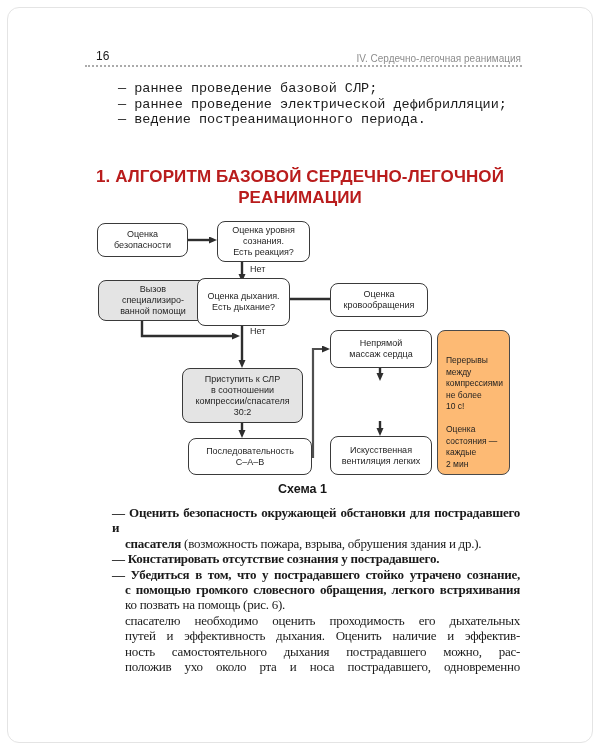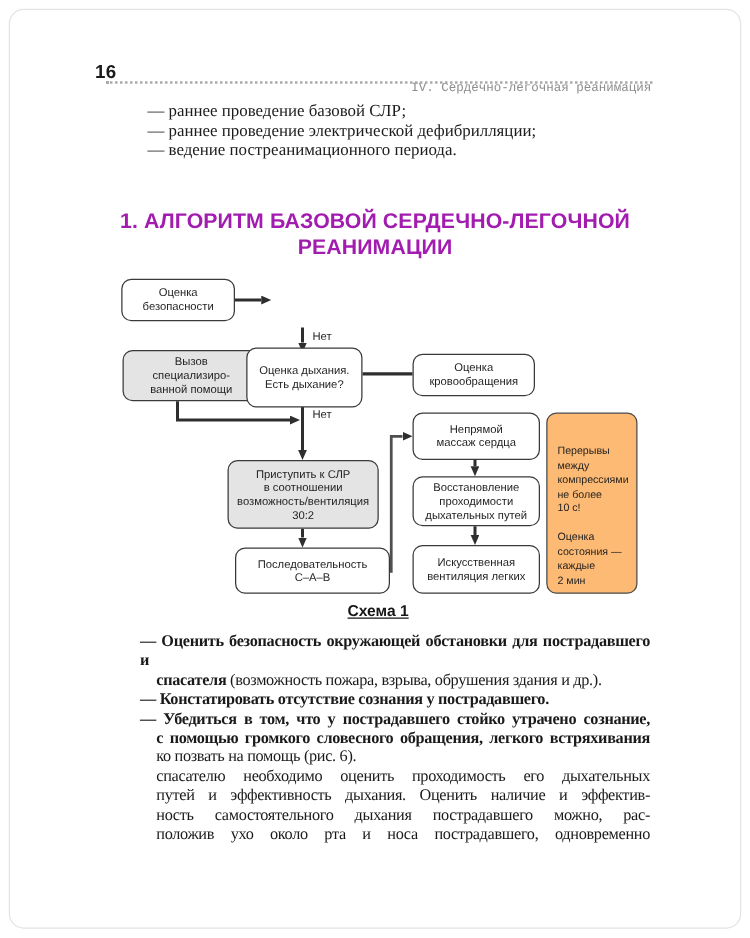--- a/index.html
+++ b/index.html
@@ -2,29 +2,29 @@
 <html><head>
 <meta charset="utf-8">
 <style>
   * { margin:0; padding:0; box-sizing:border-box; }
   html,body { width:600px; height:750px; background:#ffffff; }
   body { font-family:"Liberation Sans", sans-serif; color:#1d1d1d; }
   .page { position:relative; width:600px; height:750px; background:#fff; overflow:hidden; }
   .page-frame { position:absolute; inset:7px; border:1px solid #e4e4e4; border-radius:12px; pointer-events:none; }
 
   
-  .page-num { position:absolute; left:76px; top:49px; font-size:15px; font-weight:bold; color:#1a1a1a; letter-spacing:.2px; }
-  .chapter { position:absolute; right:79px; top:66px; font-size:10px; color:#8d8d8d;font-family:Liberation Mono, monospace; }
+  .page-num { position:absolute; left:96px; top:49px; font-size:12px; font-weight:normal; color:#1a1a1a; letter-spacing:.2px; }
+  .chapter { position:absolute; right:79px; top:53px; font-size:10px; color:#8d8d8d; }
   .dotted-rule { position:absolute; left:85px; top:58px; width:437px; height:9px; border-bottom:2px dotted #ababab; }
 
   
-  .intro { position:absolute; left:118px; top:81px; width:402px; font-family:Liberation Serif, serif; font-size:13.5px; line-height:15.7px; color:#1c1c1c; }
+  .intro { position:absolute; left:118px; top:81px; width:402px; font-family:Liberation Mono, monospace; font-size:13.5px; line-height:15.7px; color:#1c1c1c; }
 
   
-  .title { position:absolute; left:60px; top:166px; width:480px; text-align:center; font-size:17px; font-weight:bold; line-height:21px; color:#a21caf; white-space:pre-line; letter-spacing:.1px; }
+  .title { position:absolute; left:60px; top:166px; width:480px; text-align:center; font-size:17px; font-weight:bold; line-height:21px; color:#b91c1c; white-space:pre-line; letter-spacing:.1px; }
 
   
   .flowchart { position:absolute; left:85px; top:218px; width:430px; height:262px; }
   .fc-svg { position:absolute; left:0; top:0; }
   .node { position:absolute; display:flex; align-items:center; justify-content:center; text-align:center;
           background:#fff; border:1.4px solid #3a3a3a; border-radius:8px;
           font-size:9px; line-height:11px; color:#1f1f1f; white-space:pre-line; }
   .node.gray { background:#e4e4e4; }
   .n-safety   { left:12px;  top:5px;   width:91px;  height:34px; }
   .n-consc    { left:132px; top:3px;   width:93px;  height:41px; }
@@ -37,21 +37,21 @@
   .n-airway   { left:245px; top:163px; width:102px; height:40px; }
   .n-vent     { left:245px; top:218px; width:102px; height:39px; }
   .n-note     { left:352px; top:112px; width:73px;  height:145px; background:#fdba74; border-color:#4a4a4a;
                 align-items:flex-start; justify-content:flex-start; text-align:left;
                 padding:24px 7px 6px 8px; font-size:8.5px; line-height:11.5px; }
   .net-label { position:absolute; font-size:9px; color:#262626; }
   .net-1 { left:165px; top:46px; }
   .net-2 { left:165px; top:108px; }
 
   
-  .caption { position:absolute; left:85px; top:482px; width:435px; text-align:center; font-size:12.5px; font-weight:bold; color:#161616;text-decoration:underline; }
+  .caption { position:absolute; left:85px; top:482px; width:435px; text-align:center; font-size:12.5px; font-weight:bold; color:#161616; }
 
   
   .bodytext { position:absolute; left:85px; top:505px; width:435px; font-family:"Liberation Serif", serif;
               font-size:13px; line-height:15.4px; color:#1a1a1a; letter-spacing:-.25px; }
   .bl { width:435px; }
   .bl.first { padding-left:27px; }
   .bl.cont  { padding-left:40px; }
   .bl.jst  { text-align:justify; text-align-last:justify; }
   .bl.last { text-align:left; }
   .b { font-weight:bold; }
@@ -88,38 +88,38 @@
       <line x1="157" y1="100" x2="157" y2="142" stroke="#2e2e2e" stroke-width="2.4" marker-end="url(#ah)"></line>
       <polyline points="57,103 57,118 147,118" fill="none" stroke="#2e2e2e" stroke-width="2.4" marker-end="url(#ah)"></polyline>
       <line x1="157" y1="205" x2="157" y2="212" stroke="#2e2e2e" stroke-width="2.4" marker-end="url(#ah)"></line>
       <polyline points="213,239 228,239 228,131 237,131" fill="none" stroke="#4f4f4f" stroke-width="2.2" marker-end="url(#ah)"></polyline>
       <line x1="295" y1="150" x2="295" y2="155" stroke="#2e2e2e" stroke-width="2.4" marker-end="url(#ah)"></line>
       <line x1="295" y1="203" x2="295" y2="210" stroke="#2e2e2e" stroke-width="2.4" marker-end="url(#ah)"></line>
     </svg>
 
     <div class="node n-safety">Оценка
 безопасности</div>
+    <div class="node n-consc">Оценка уровня
+сознания.
+Есть реакция?</div>
     <div class="node gray n-call">Вызов
 специализиро-
 ванной помощи</div>
     <div class="node n-breath">Оценка дыхания.
 Есть дыхание?</div>
     <div class="node n-circ">Оценка
 кровообращения</div>
     <div class="node gray n-cpr">Приступить к СЛР
 в соотношении
-возможность/вентиляция
+компрессии/спасателя
 30:2</div>
     <div class="node n-seq">Последовательность
 С–А–В</div>
     <div class="node n-massage">Непрямой
 массаж сердца</div>
-    <div class="node n-airway">Восстановление
-проходимости
-дыхательных путей</div>
     <div class="node n-vent">Искусственная
 вентиляция легких</div>
     <div class="node n-note">Перерывы
 между
 компрессиями
 не более
 10 с!
 
 Оценка
 состояния —

